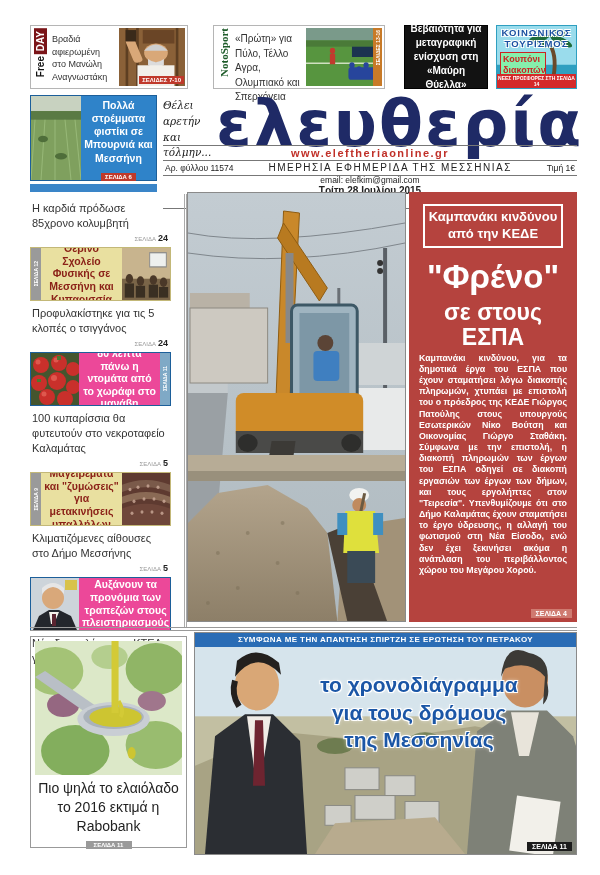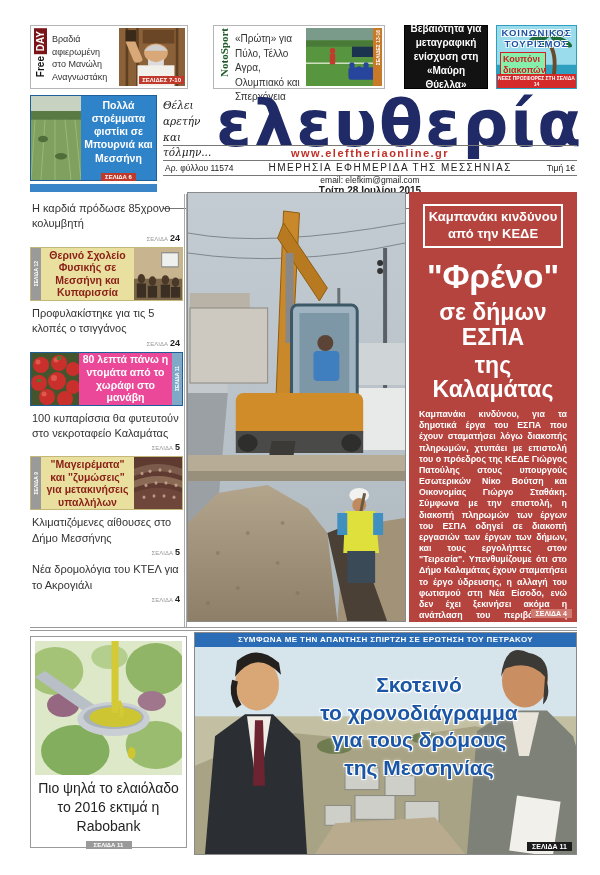--- a/index.html
+++ b/index.html
@@ -69,21 +69,21 @@
             align-items:center; font-size:8.5px; color:#222; border-bottom:1px solid #777; padding:2px 2px; }
   .mh-row1 { top:65px; }
   .mh-row2 { top:78px;flex-direction:column; }
   .mh-center1 { font-size:10px; letter-spacing:1.5px; }
   .mh-center2 { font-size:10px; font-weight:bold; }
 
   .sidebar-topbar { position:absolute; left:30px; top:184px; width:127px; height:8px; background:#3a85c8; }
 
   
   .sidebar { position:absolute; left:30px; top:194px; width:157px; height:434px;
-             border-right:3px double #aaa; padding:2px 1px 0 0; }
+             border-right:3px double #aaa; padding:2px 13px 0 0; }
   .sb-text { font-size:11px; color:#333; line-height:1.4; margin:5px 2px 1px; }
   .sb-page { text-align:right; font-size:6px; color:#999; margin:0 3px 4px 0; }
   .sb-page b { font-size:9px; color:#222; margin-left:2px; }
   .sb-box { height:54px; margin:3px 0 4px; display:flex; position:relative; overflow:hidden; }
   .sb-yellow { background:#e9e0a0; border:1px solid #c3b878; }
   .sb-blue { background:#ec4899; border:1px solid #1c5f9a; }
   .sb-vbadge { width:10px; color:#fff; font-size:5px; font-weight:bold; text-align:center;
                display:flex; align-items:center; justify-content:center; }
   .sb-vbadge .vert { line-height:1; }
   .vb-gray { background:#9a9a9a; }
@@ -365,20 +365,37 @@
             </g>
         </svg>
       </div>
     </div>
 
     <div class="sb-text">Κλιματιζόμενες αίθουσες στο Δήμο Μεσσήνης</div>
     <div class="sb-page">
       <span>ΣΕΛΙΔΑ</span><b>5</b>
     </div>
 
+    <div class="sb-box sb-blue">
+      <div class="sb-box-photo">
+        <svg viewBox="0 0 48 52" preserveAspectRatio="none">
+          <rect width="48" height="52" fill="#cdd4da"></rect>
+          <rect x="34" y="2" width="12" height="10" fill="#d8c24a"></rect>
+          <circle cx="22" cy="20" r="11" fill="#d9a87a"></circle>
+          <path d="M11,16 q11,-14 22,0 l0,-6 q-11,-10 -22,0 Z" fill="#e6e6e6"></path>
+          <polygon points="2,52 8,38 18,32 28,32 40,38 46,52" fill="#23262c"></polygon>
+          <polygon points="18,34 28,34 23,46 20,46" fill="#f2f0ea"></polygon>
+          <rect x="21" y="36" width="4" height="12" fill="#5a2430"></rect>
+        </svg>
+      </div>
+      <div class="sb-box-text">Αυξάνουν τα προνόμια των τραπεζών στους πλειστηριασμούς</div>
+      <div class="sb-vbadge vb-blue">
+          <span class="vert">ΣΕΛΙΔΑ 13</span>
+        </div>
+    </div>
 
     <div class="sb-text">Νέα δρομολόγια του ΚΤΕΛ για το Ακρογιάλι</div>
     <div class="sb-page">
       <span>ΣΕΛΙΔΑ</span><b>4</b>
     </div>
   </div>
 
   <div class="main-photo">
     <svg viewBox="0 0 218 428" preserveAspectRatio="none">
       <defs>
@@ -436,22 +453,21 @@
           <circle cx="110" cy="400" r="2"></circle>
           <circle cx="20" cy="410" r="2"></circle>
           <circle cx="95" cy="330" r="2"></circle>
       </g>
     </svg>
   </div>
 
   <div class="main-article">
     <div class="kicker-box">Καμπανάκι κινδύνου από την ΚΕΔΕ</div>
     <div class="hl hl1">"Φρένο"</div>
-    <div class="hl hl2">σε δήμων ΕΣΠΑ</div>
-    <div class="hl hl3">της Καλαμάτας</div>
+    <div class="hl hl2">σε στους ΕΣΠΑ</div>
     <div class="art-body">Καμπανάκι κινδύνου, για τα δημοτικά έργα του ΕΣΠΑ που έχουν σταματήσει λόγω διακοπής πληρωμών, χτυπάει με επιστολή του ο πρόεδρος της ΚΕΔΕ Γιώργος Πατούλης στους υπουργούς Εσωτερικών Νίκο Βούτση και Οικονομίας Γιώργο Σταθάκη. Σύμφωνα με την επιστολή, η διακοπή πληρωμών των έργων του ΕΣΠΑ οδηγεί σε διακοπή εργασιών των έργων των δήμων, και τους εργολήπτες στον "Τειρεσία". Υπενθυμίζουμε ότι στο Δήμο Καλαμάτας έχουν σταματήσει το έργο ύδρευσης, η αλλαγή του φωτισμού στη Νέα Είσοδο, ενώ δεν έχει ξεκινήσει ακόμα η ανάπλαση του περιβάλλοντος χώρου του Μεγάρου Χορού.</div>
     <span class="art-badge">ΣΕΛΙΔΑ 4</span>
   </div>
 
   <div class="divider"></div>
 
   <div class="bl-box">
     <div class="bl-photo">
       <svg viewBox="0 0 146 134" preserveAspectRatio="none">
         <rect width="146" height="134" fill="#dce8c8"></rect>
@@ -504,21 +520,20 @@
         <polygon points="52,70 76,70 66,130 60,130" fill="#f0ece6"></polygon>
         <polygon points="60,74 68,74 70,140 58,140" fill="#6e2430"></polygon>
         <ellipse cx="330" cy="34" rx="23" ry="27" fill="#c98f62"></ellipse>
         <path d="M306,30 Q310,-6 334,6 Q356,10 352,36 Q356,50 348,58 L350,30 Q334,12 310,22 Z" fill="#3c3a36"></path>
         <polygon points="272,209 282,85 312,64 352,64 378,90 381,100 381,209" fill="#7e8177"></polygon>
         <polygon points="316,66 344,66 334,110 324,110" fill="#e8e4da"></polygon>
         <rect x="322" y="150" width="44" height="56" fill="#f2f0ea" transform="rotate(8 322 150)"></rect>
       </svg>
     </div>
     <div class="br-headline">
-      <div>Σκοτεινό</div>
       <div>το χρονοδιάγραμμα</div>
       <div>για τους δρόμους</div>
       <div>της Μεσσηνίας</div>
     </div>
     <span class="br-badge">ΣΕΛΙΔΑ 11</span>
   </div>
 
 </div>
 
 </body></html>

